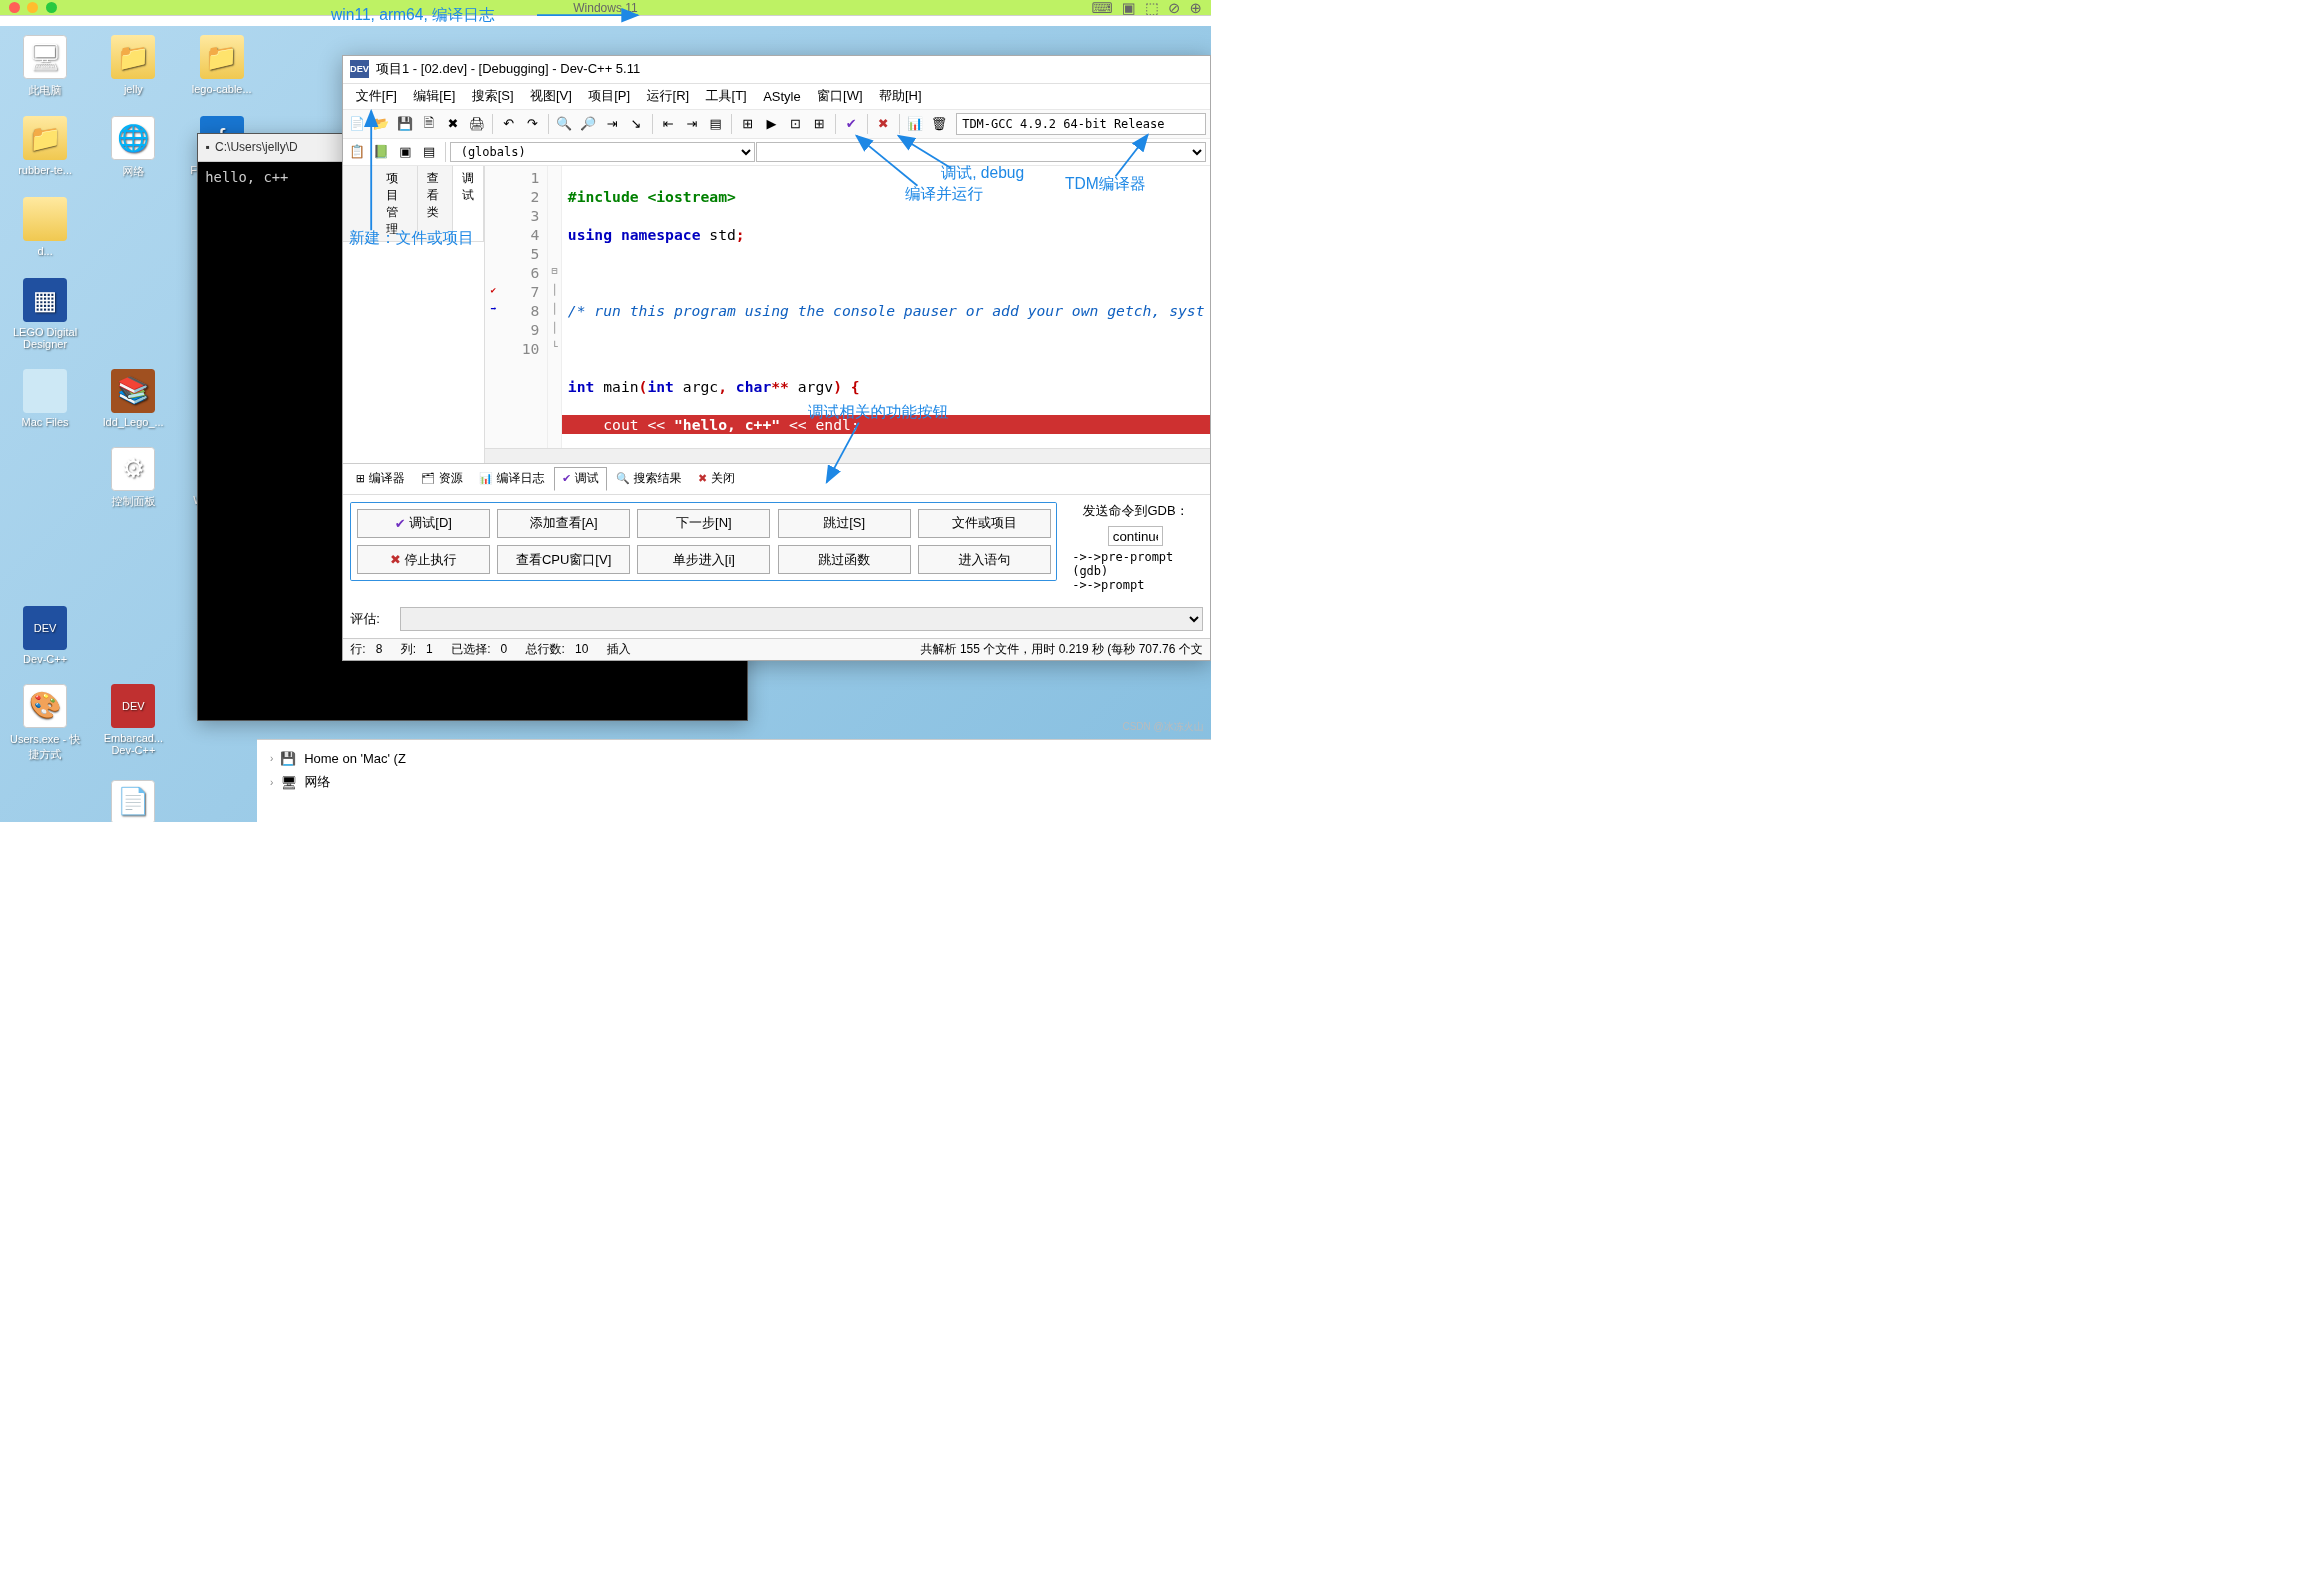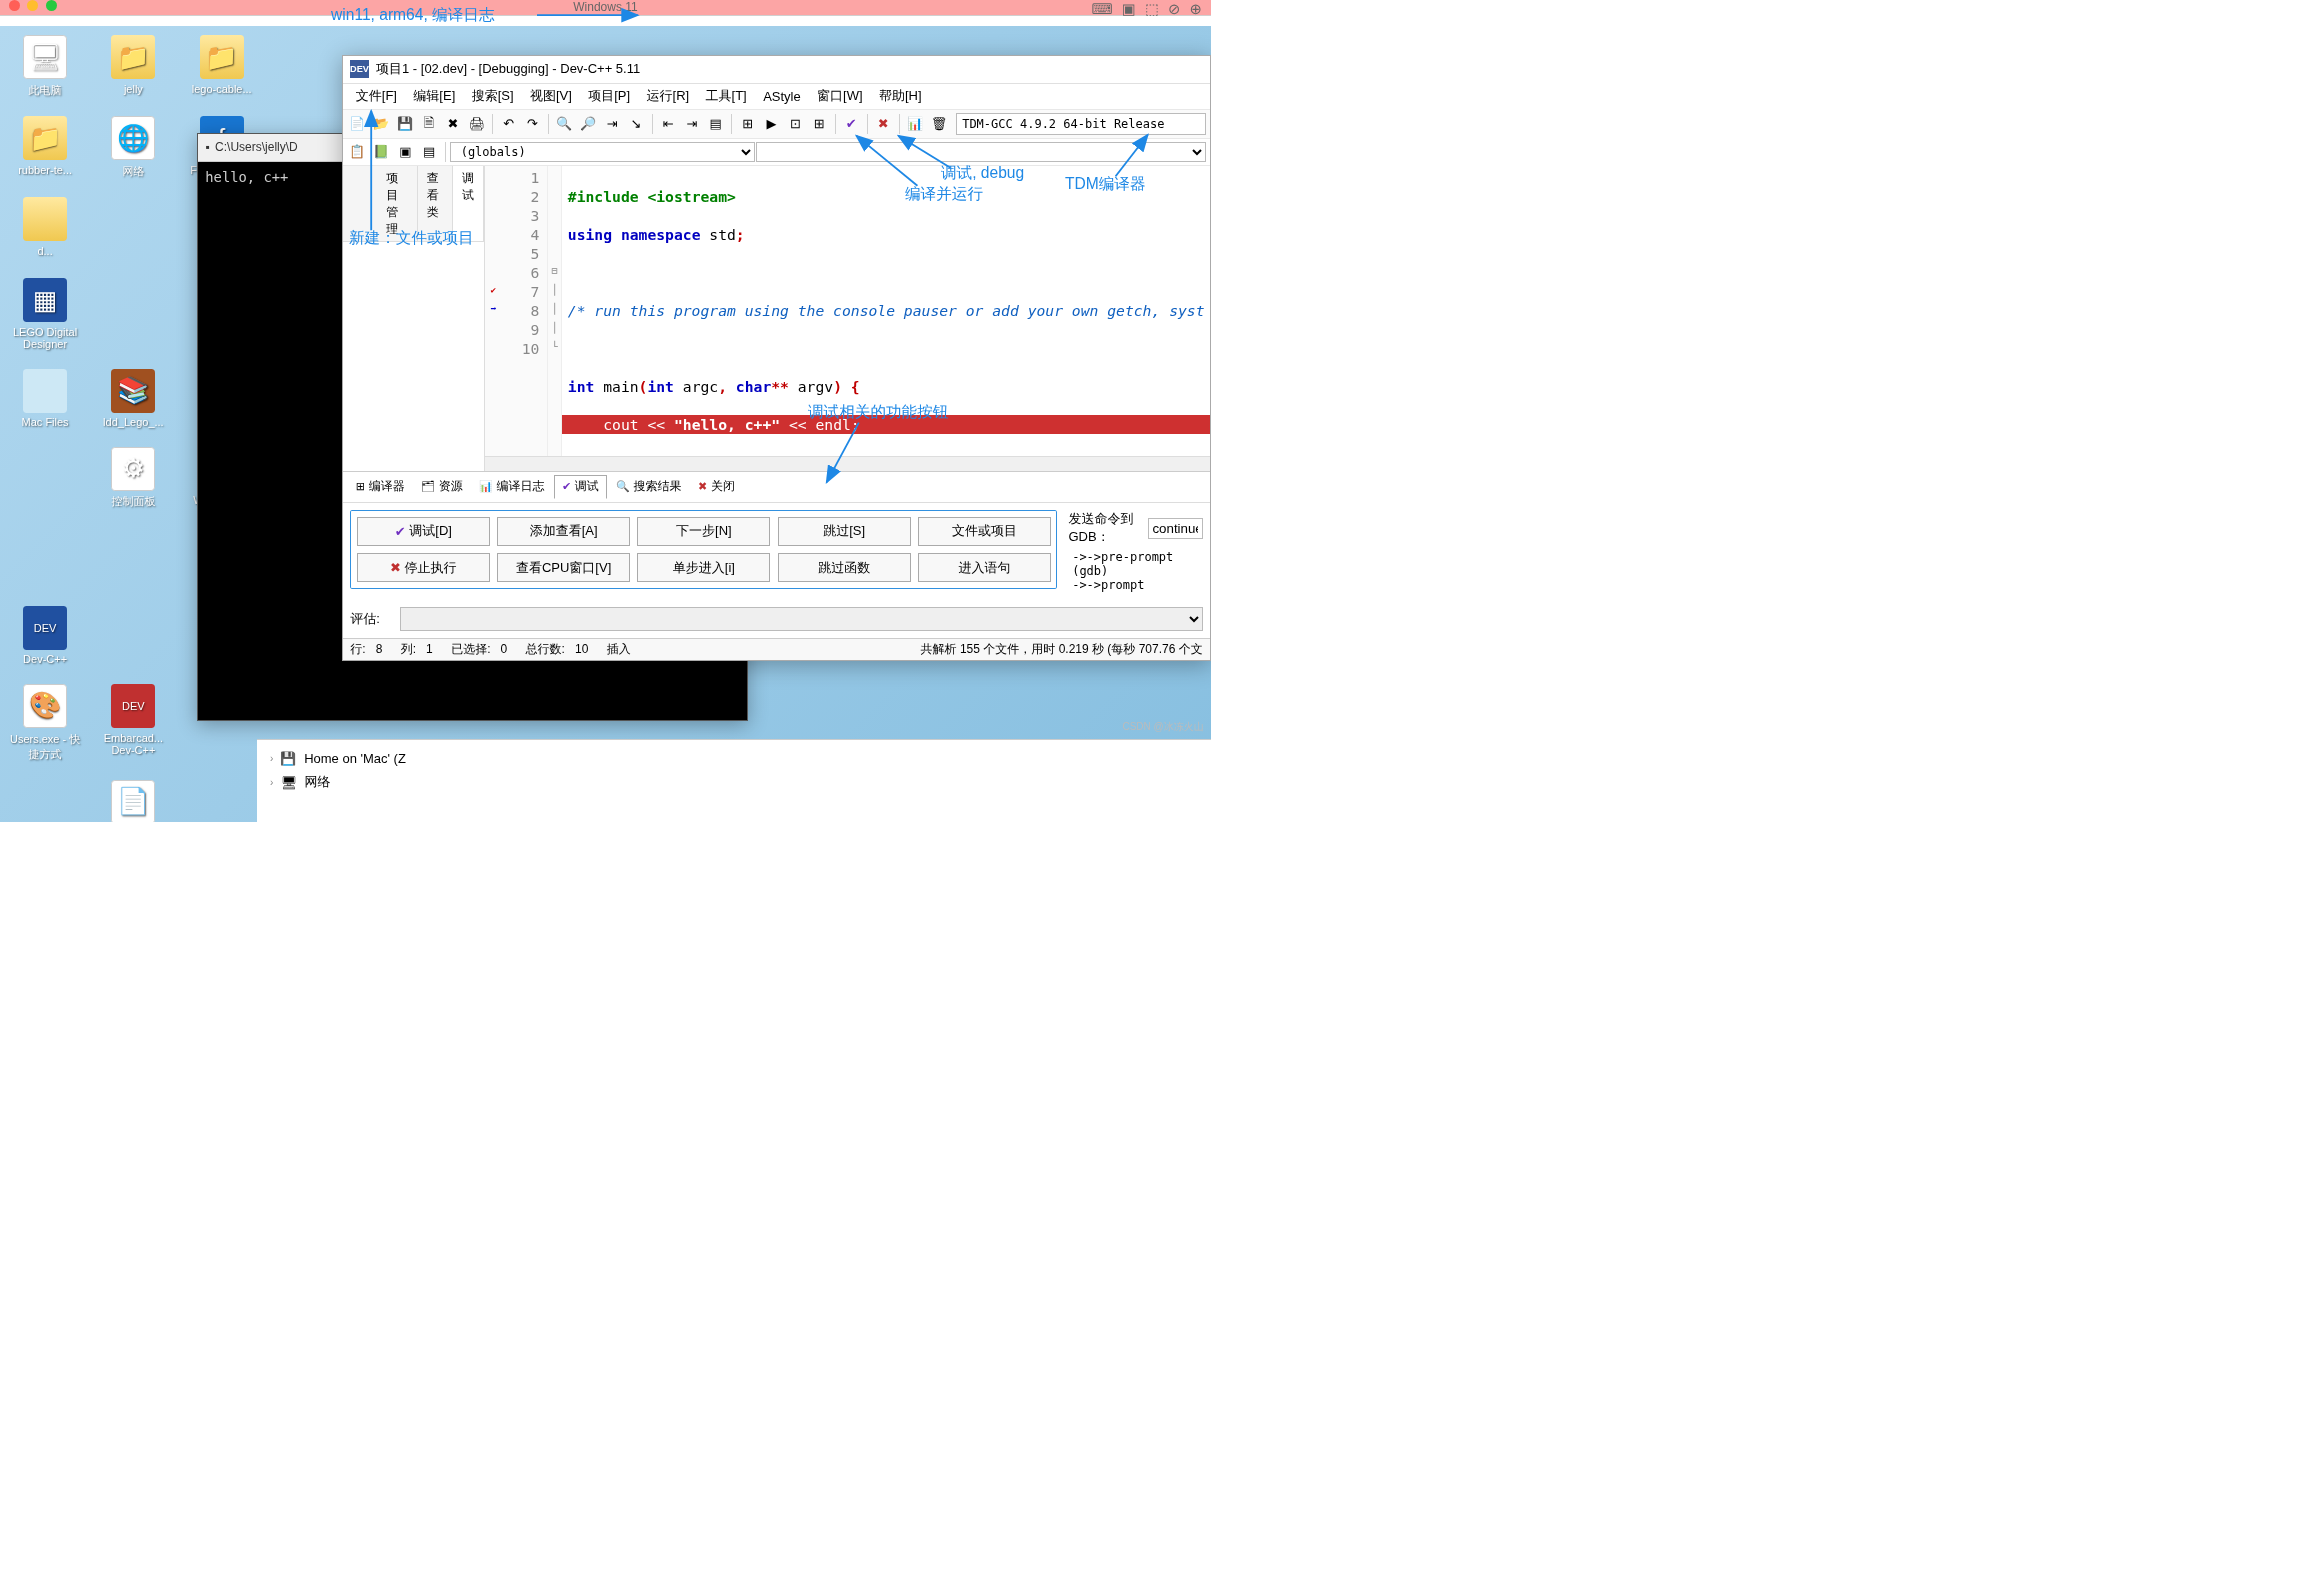--- a/index.html
+++ b/index.html
@@ -1,19 +1,19 @@
 <!DOCTYPE html>
 <html style="font-size:14.7px"><head>
 <meta charset="utf-8">
 <style>
 * { box-sizing: border-box; margin: 0; padding: 0; }
 body { font-family: "Segoe UI", Arial, sans-serif; font-size: 13px; background: #fff; width: 1211px; height: 822px; overflow: hidden; position: relative; }
 
 
-.mac-titlebar { height: 16px; background: #fca5a5; border-bottom: 0.9px solid #d0d0d0; display: flex; padding: 0 9.2px; position: relative; }
+.mac-titlebar { height: 16px; background: #bef264; border-bottom: 0.9px solid #d0d0d0; display: flex; align-items: center; padding: 0 9.2px; position: relative; }
 .traffic-lights { display: flex; gap: 7.3px; }
 .traffic-light { width: 11px; height: 11px; border-radius: 50%; }
 .tl-red { background: #ff5f57; } .tl-yellow { background: #ffbd2e; } .tl-green { background: #28c940; }
 .mac-title { position: absolute; left: 50%; transform: translateX(-50%); color: #666; font-size: 12px; }
 .mac-icons { position: absolute; right: 9.2px; display: flex; gap: 9.2px; color: #666; font-size: 14.7px; }
 
 
 .win-desktop { position: absolute; top: 26px; left: 0; right: 0; bottom: 0; background: linear-gradient(135deg, #b3d9f0 0%, #87bfe0 100%); }
 .desktop-icons { position: absolute; top: 9.2px; left: 4.6px; width: 257px; display: grid; grid-template-columns: repeat(3, 81px); gap: 18.4px 7.3px; }
 .desktop-icon { display: flex; flex-direction: column; align-items: center; text-align: center; color: #fff; font-size: 11px; text-shadow: 0.9px 0.9px 1.8px rgba(0,0,0,0.6); }
@@ -62,21 +62,21 @@
 .hscroll { height: 14.7px; background: #f0f0f0; border-top: 0.9px solid #ddd; }
 .bottom-panel { border-top: 0.9px solid #ccc; background: #fff; }
 .bottom-tabs { display: flex; gap: 1.8px; padding: 2.8px 5.5px; border-bottom: 0.9px solid #ddd; }
 .btab { display: flex; align-items: center; gap: 3.7px; padding: 2.8px 7.3px; font-size: 12px; }
 .btab .bi { font-size: 11px; }
 .btab.active { border: 0.9px solid #aaa; border-bottom-color: #fff; background: #fff; }
 .debug-buttons { padding: 7.3px; display: flex; gap: 11px; }
 .debug-col { display: grid; grid-template-columns: repeat(4, 147px); gap: 7.3px; border: 1.8px solid #3090e0; padding: 5.5px; border-radius: 1.8px; }
 .dbg-btn { height: 29px; border: 0.9px solid #aaa; background: #f8f8f8; font-size: 13px; display: flex; align-items: center; justify-content: center; gap: 3.7px; cursor: pointer; }
 .gdb-panel { flex: 1; }
-.gdb-row { display: flex; align-items: center; gap: 5.5px; font-size: 13px; }
+.gdb-row { display: flex; align-items: center; gap: 5.5px; font-size: 13px; flex-direction: column; }
 .gdb-out { font-family: Consolas, monospace; font-size: 12px; padding: 3.7px; }
 .eval-row { display: flex; align-items: center; gap: 20px; padding: 3.7px 7.3px 7.3px; }
 .eval-input { flex: 1; height: 24px; border: 0.9px solid #bbb; padding: 1.8px 5.5px; }
 .statusbar { height: 22px; border-top: 0.9px solid #ccc; background: #f8f8f8; display: flex; align-items: center; font-size: 12px; padding: 0 7.3px; gap: 18.4px; }
 .status-seg { white-space: nowrap; }
 
 
 .explorer { position: absolute; left: 257px; right: 0; bottom: 0; height: 83px; background: #fff; border-top: 0.9px solid #ccc; padding: 7.3px 13px; }
 .exp-row { display: flex; align-items: center; gap: 7.3px; padding: 3.7px 0; font-size: 13px; }
 .exp-chev { color: #888; font-size: 10px; }

